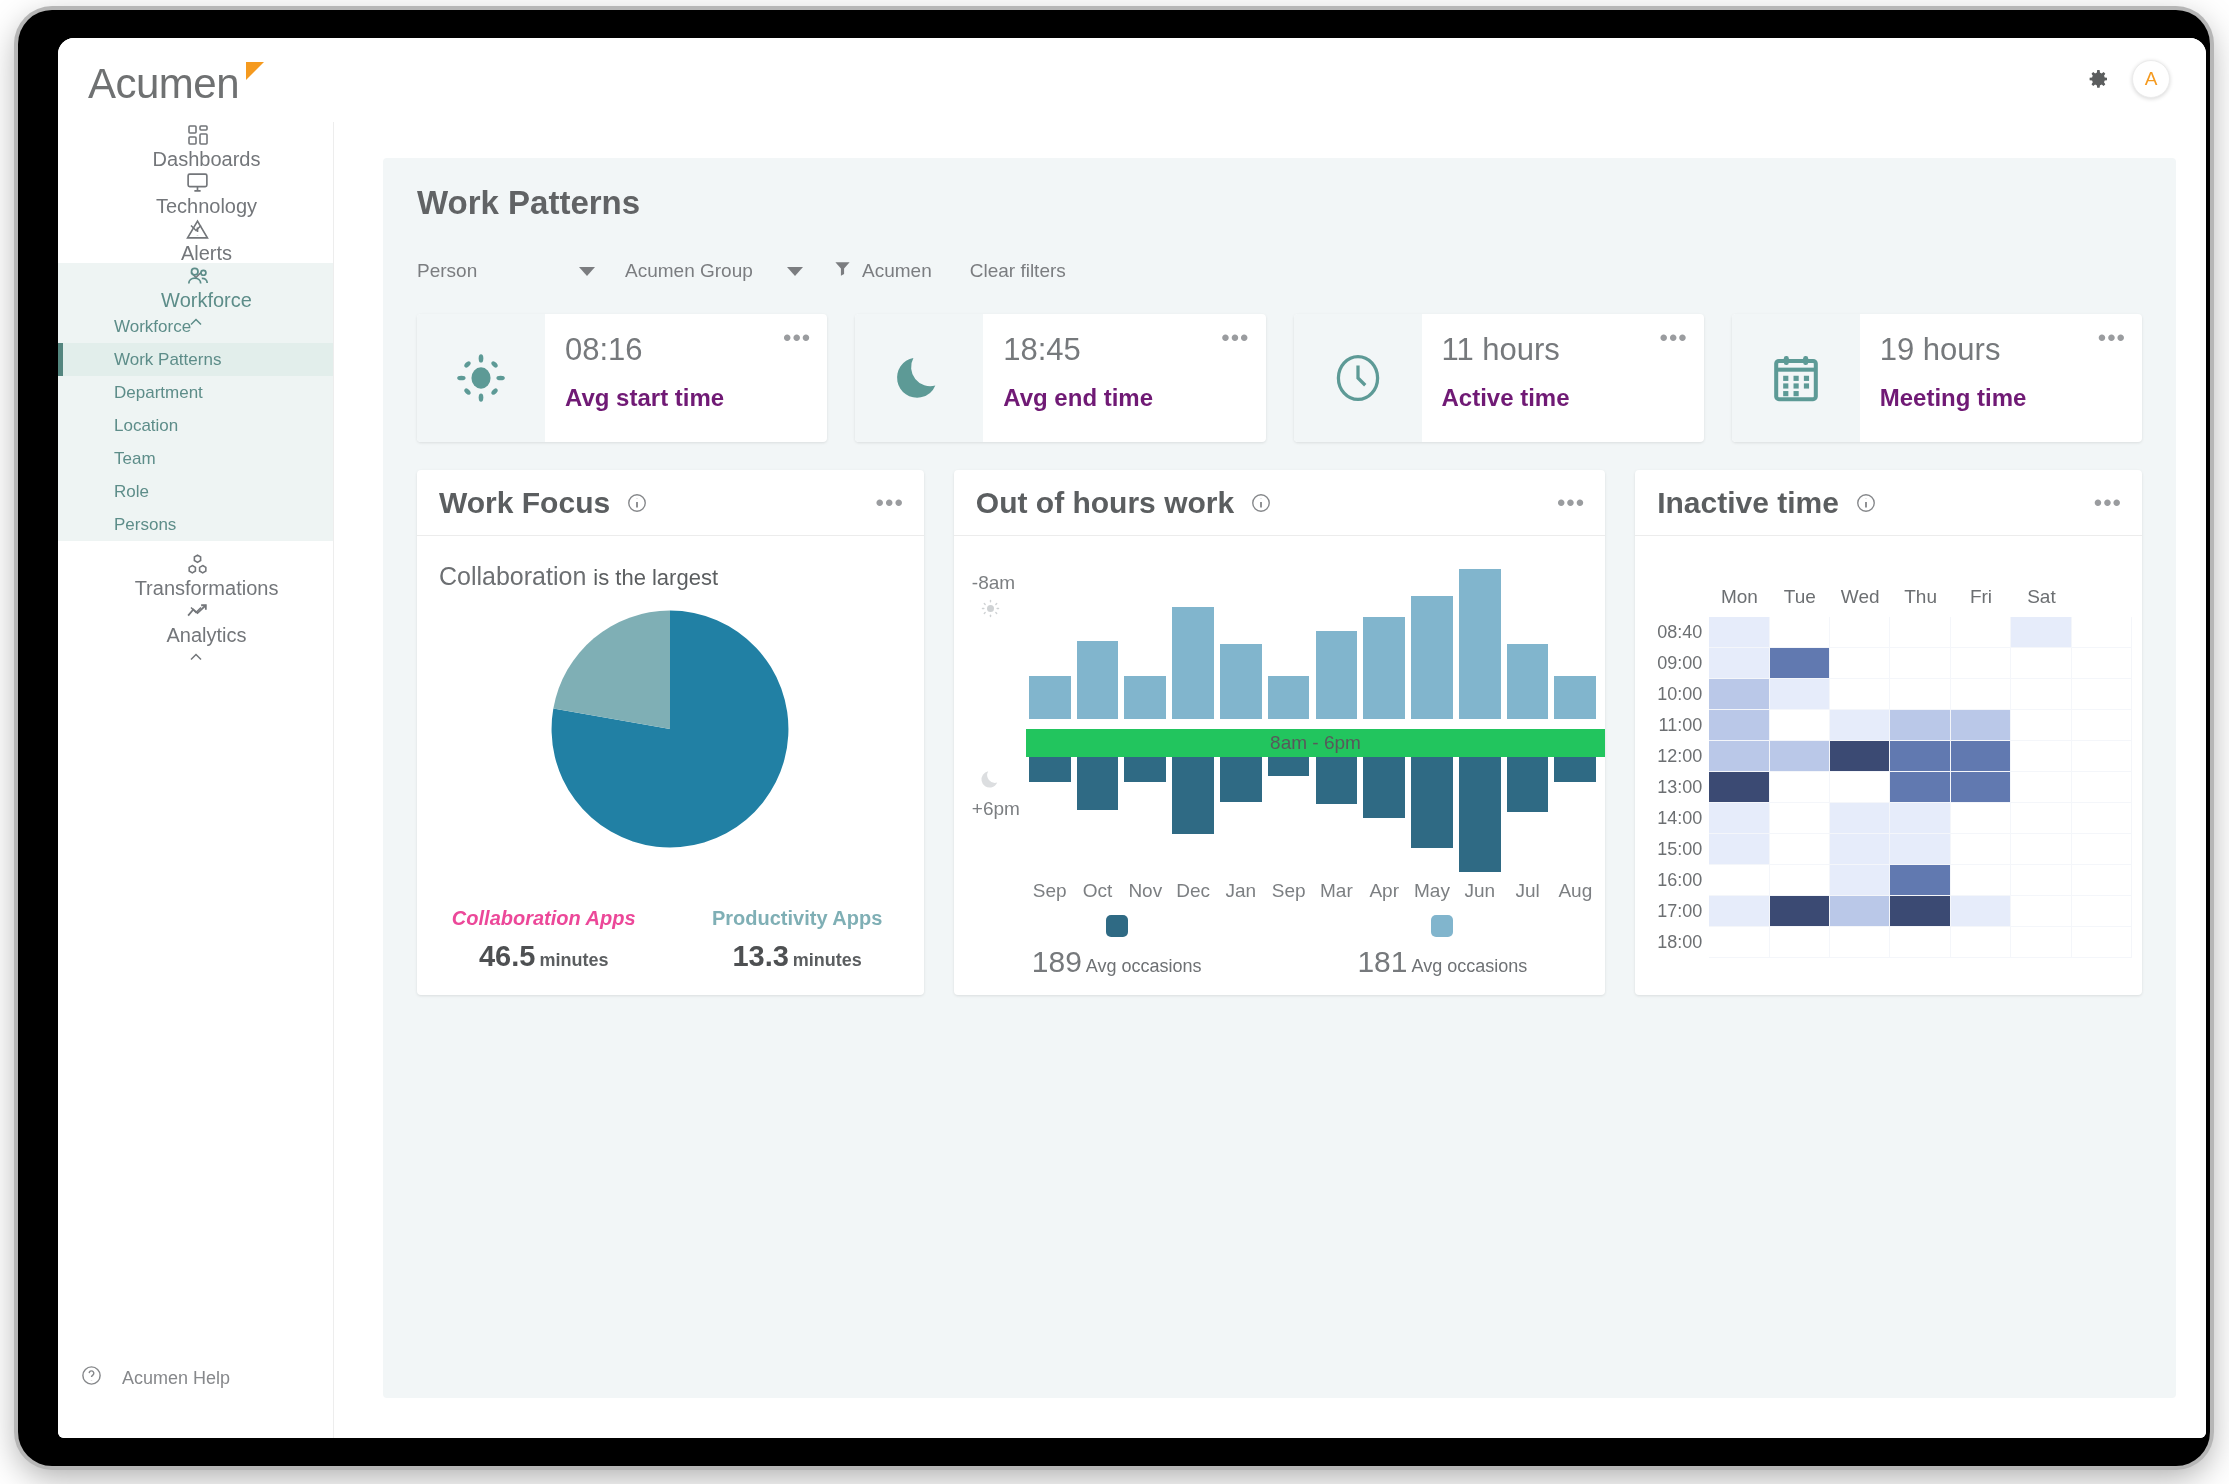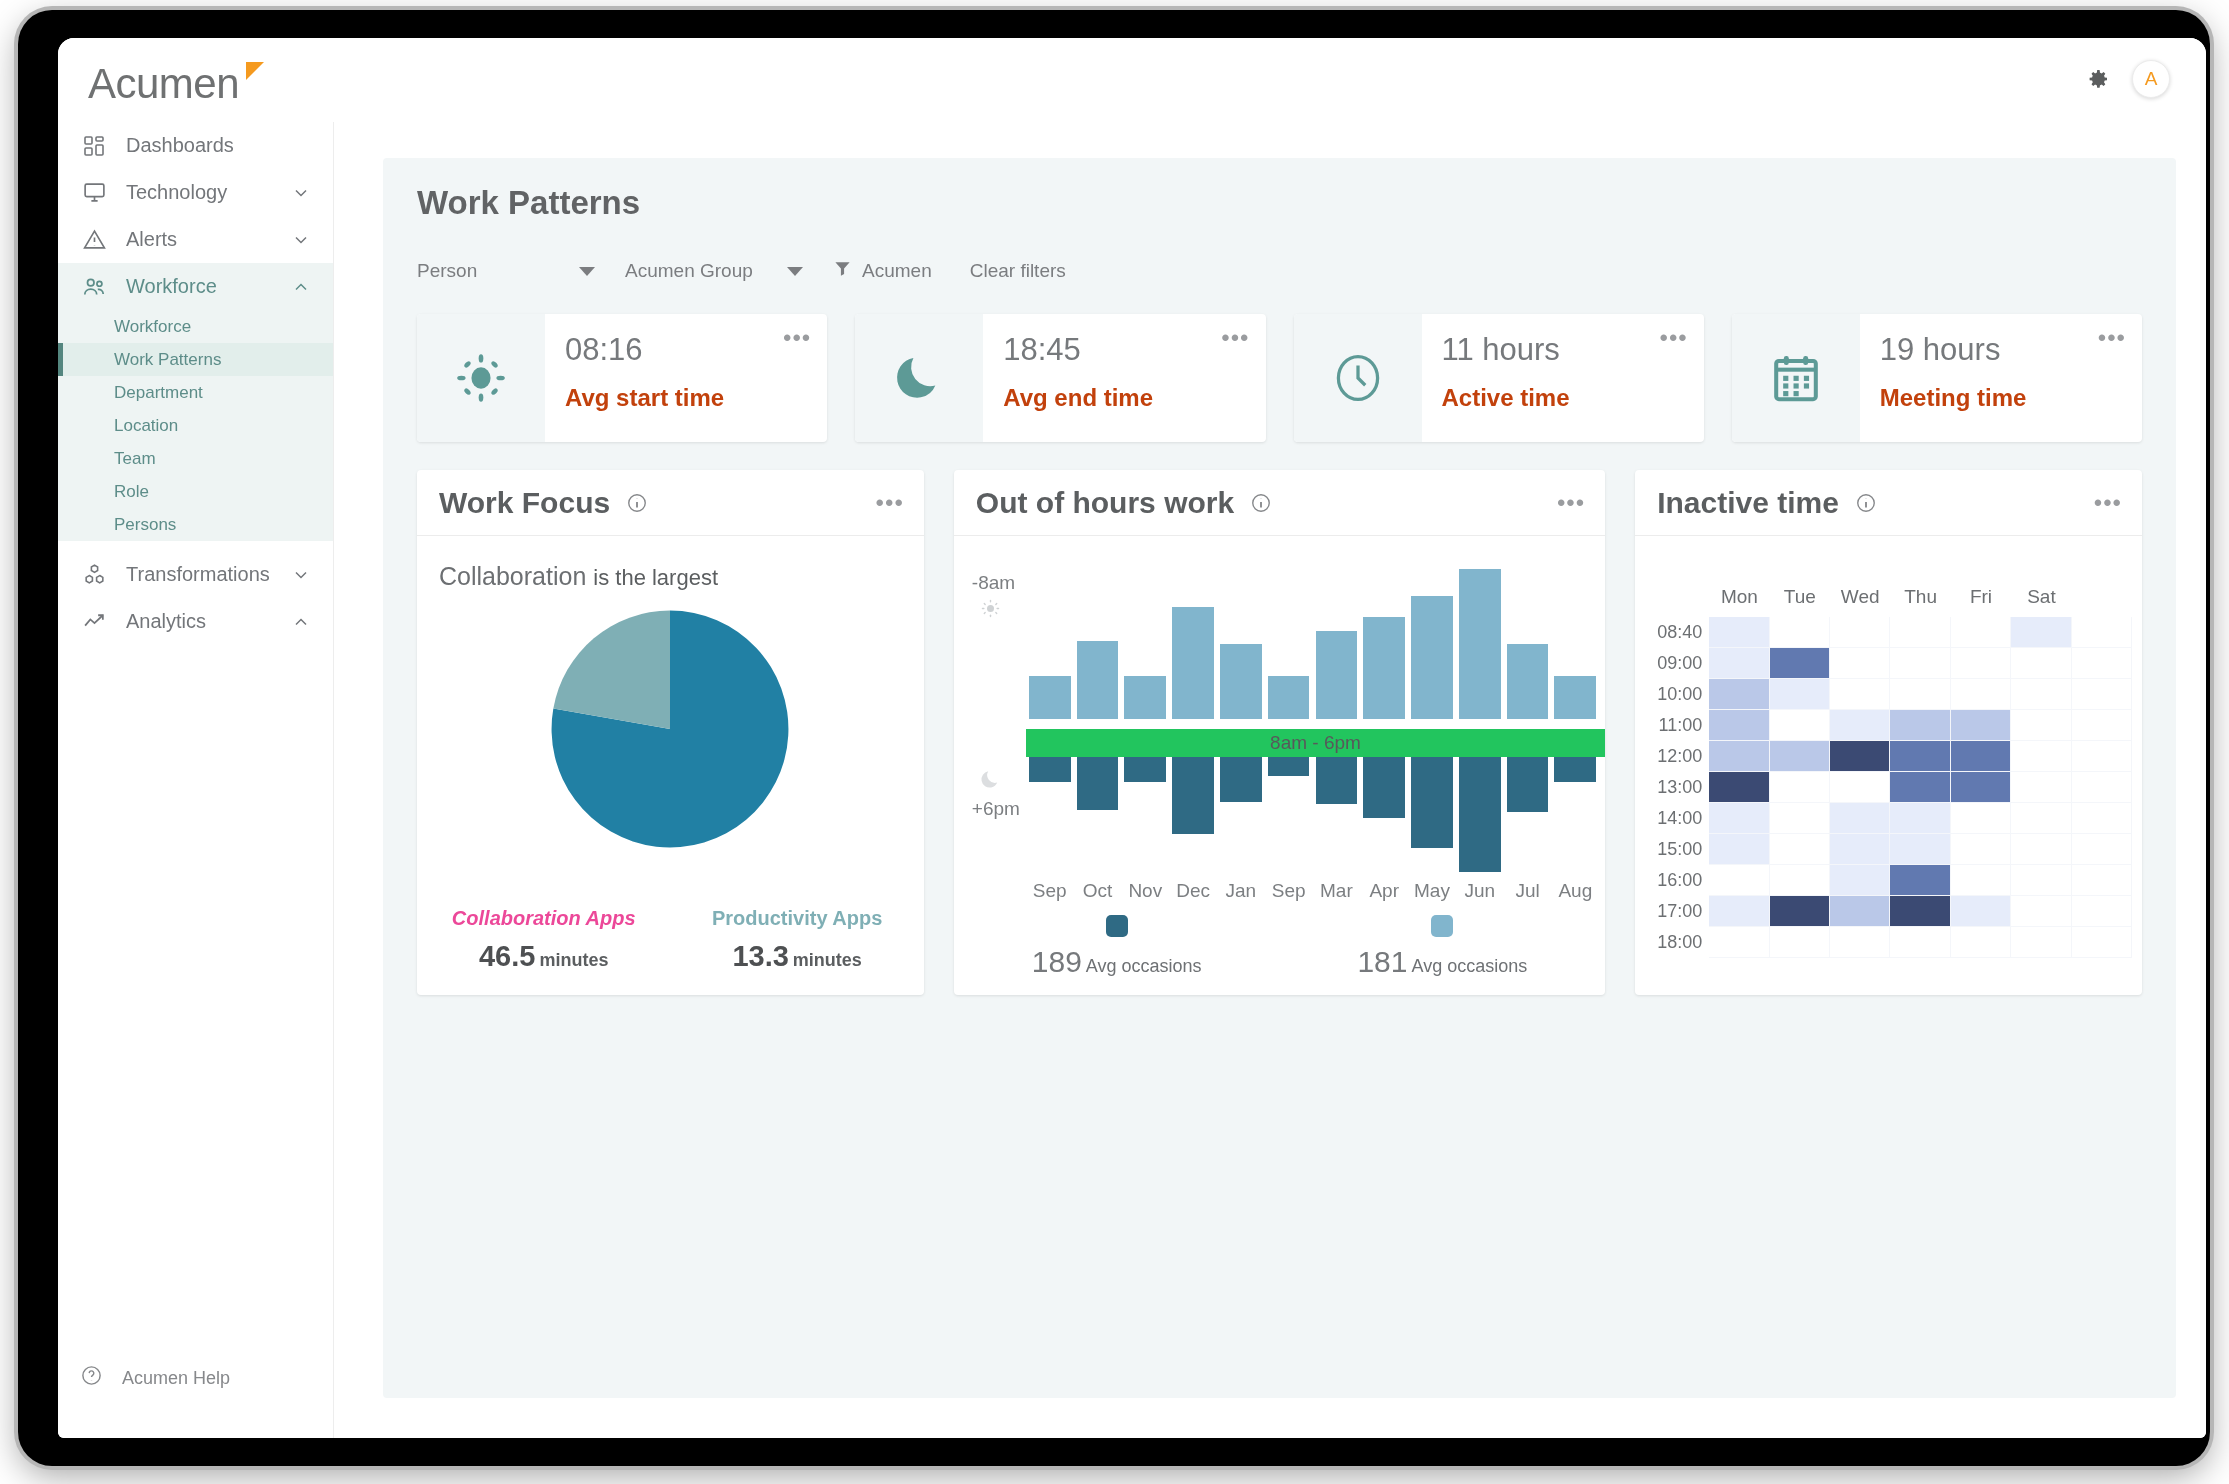--- a/index.html
+++ b/index.html
@@ -64,20 +64,21 @@
     width: 276px; height: 1316px;
     background: #ffffff;
     border-right: 1px solid #ededed;
   }
   .nav-row {
     position: relative;
     display: flex; align-items: center;
     height: 47px; padding-left: 22px;
     color: #73767a; font-size: 20px;
     cursor: pointer;
+    flex-direction: column;
   }
   .nav-row .nav-ico {
     width: 28px; height: 26px; margin-right: 18px;
     display: flex; align-items: center; justify-content: center;
     flex: none;
   }
   .nav-row .nav-label { flex: 1 1 auto; }
   .nav-row .chev { width: 20px; height: 20px; margin-right: 22px; flex: none; }
   .nav-row.active { color: #5d8d89; }
 
@@ -141,21 +142,21 @@
     box-shadow: 0 1px 3px rgba(0,0,0,.10);
     display: flex; overflow: hidden;
   }
   .kpi-ico {
     width: 128px; flex: none; background: #f2f6f7;
     display: flex; align-items: center; justify-content: center;
     color: #5d9a96;
   }
   .kpi-body { flex: 1 1 auto; position: relative; padding: 18px 20px; }
   .kpi-value { font-size: 31px; color: #76797c; font-weight: 400; }
-  .kpi-label { font-size: 24px; color: #c2410c; font-weight: bold; margin-top: 16px; }
+  .kpi-label { font-size: 24px; color: #701a75; font-weight: bold; margin-top: 16px; }
   .dots {
     position: absolute; right: 16px; top: 18px;
     color: #9a9c9f; font-size: 24px; letter-spacing: 1px;
     cursor: pointer; line-height: 12px;
   }
 
   
   #widget-row { display: flex; gap: 30px; }
   .widget {
     background: #ffffff; border-radius: 4px;

